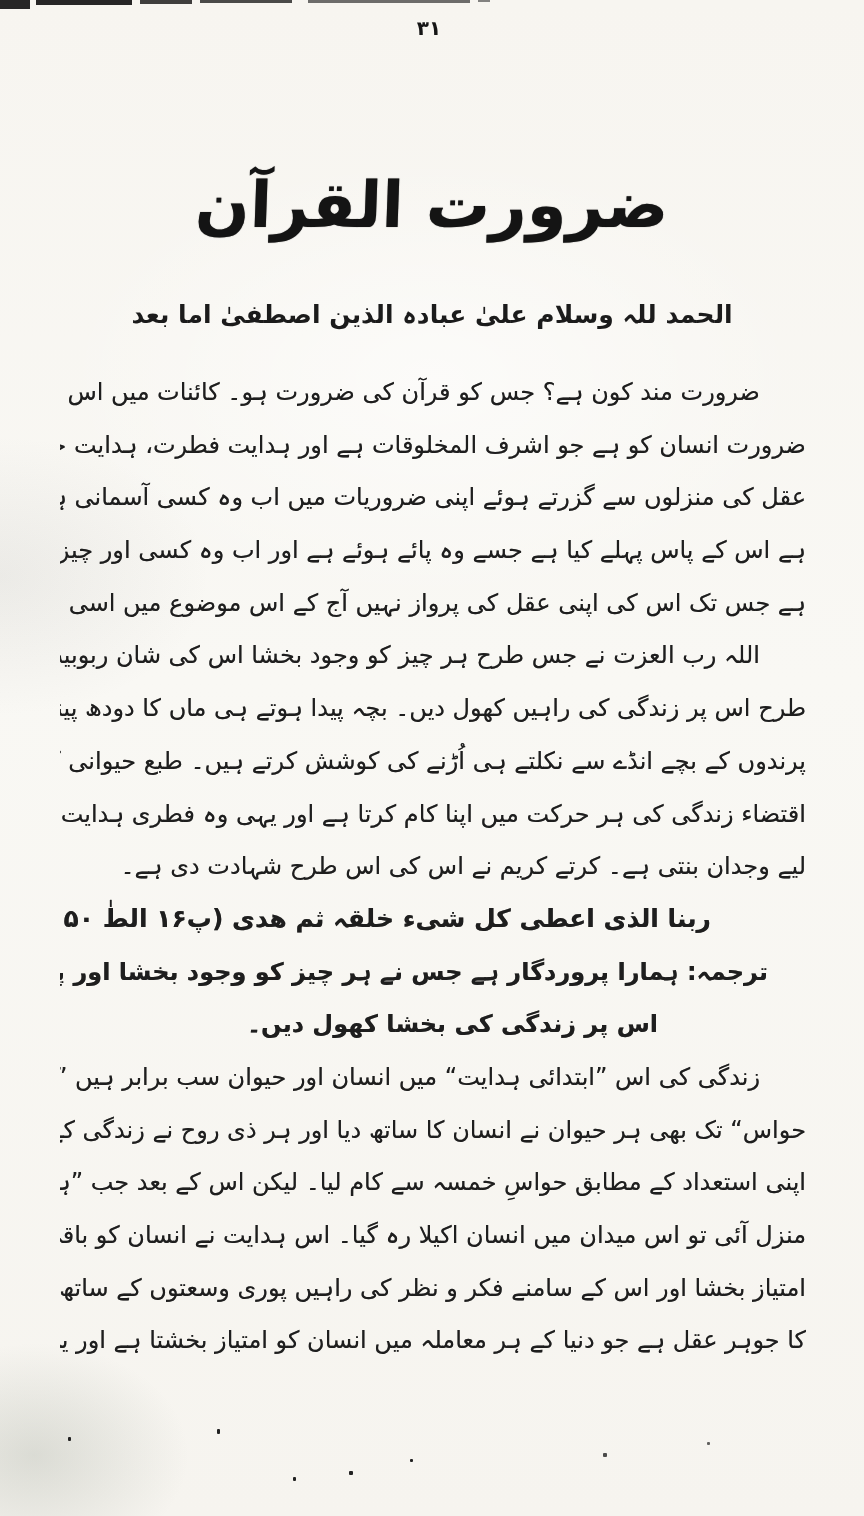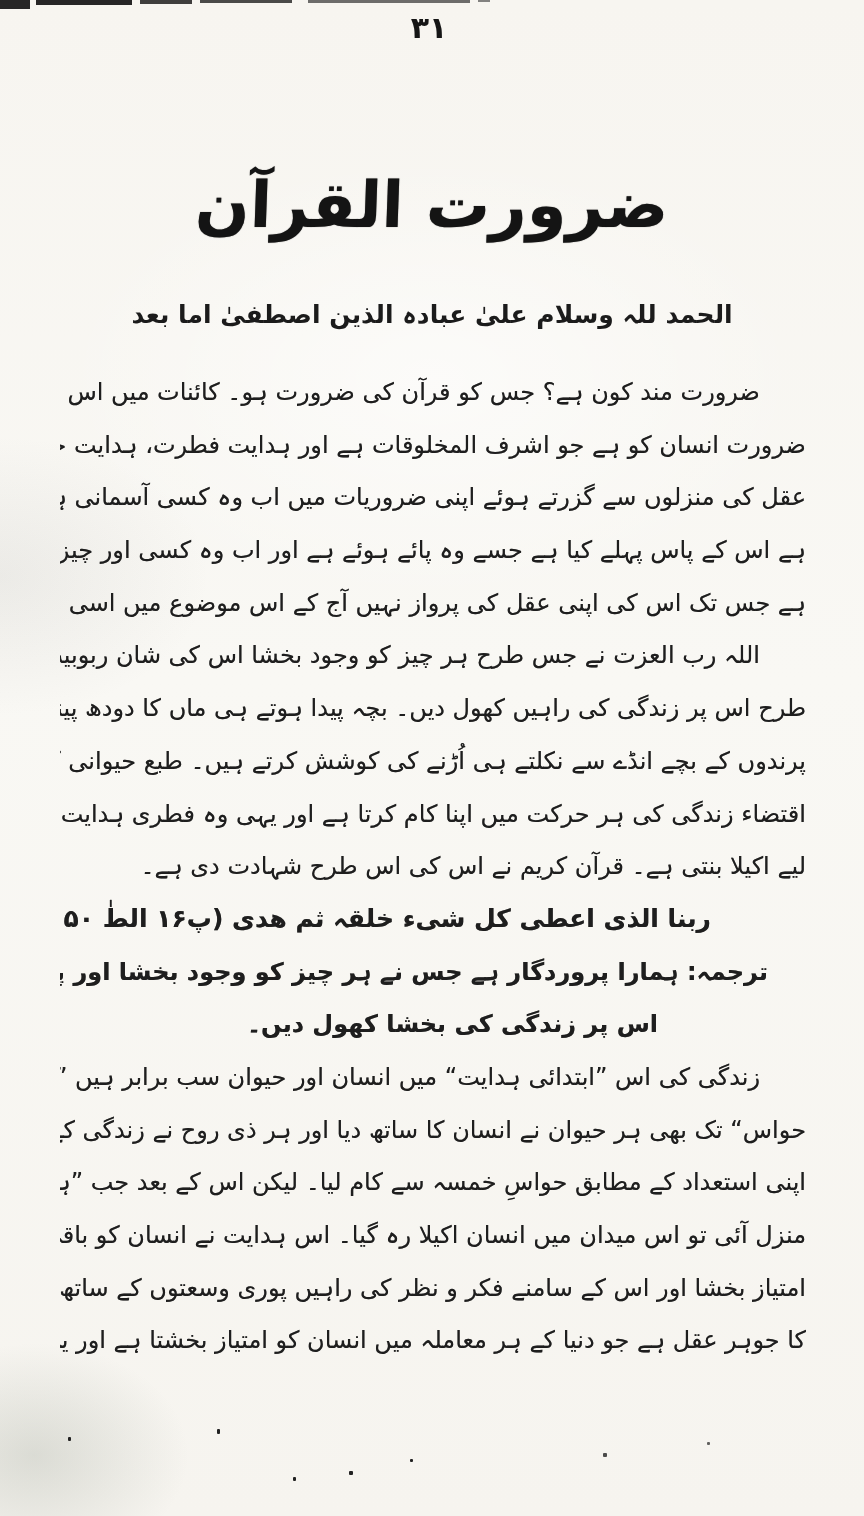--- a/index.html
+++ b/index.html
@@ -29,23 +29,23 @@
   .edge-dash{position:absolute;background:#101010;opacity:.9;}
   .d0{left:0;top:0;width:30px;height:9px;}
   .d1{left:36px;top:0;width:96px;height:5px;}
   .d2{left:140px;top:0;width:52px;height:4px;opacity:.8;}
   .d3{left:200px;top:0;width:92px;height:3px;opacity:.75;}
   .d4{left:308px;top:0;width:162px;height:3px;opacity:.6;}
   .d5{left:478px;top:0;width:12px;height:2px;opacity:.5;}
 
   .page-number{
     position:absolute;
-    top:10px;left:0;right:6px;
+    top:16px;left:0;right:6px;
     text-align:center;
-    font-size:30px;
+    font-size:20px;
     font-weight:bold;
     letter-spacing:1px;
     color:#151515;
   }
   .title{
     position:absolute;
     top:168px;left:0;right:0;
     margin:0;
     text-align:center;
     font-size:64px;
@@ -118,21 +118,21 @@
     <p class="line indent">ضرورت مند کون ہے؟ جس کو قرآن کی ضرورت ہو۔ کائنات میں اس کی</p>
     <p class="line">ضرورت انسان کو ہے جو اشرف المخلوقات ہے اور ہدایت فطرت، ہدایت حواس اور ہدایت</p>
     <p class="line">عقل کی منزلوں سے گزرتے ہوئے اپنی ضروریات میں اب وہ کسی آسمانی ہدایت کا منتظر کھڑا</p>
     <p class="line">ہے اس کے پاس پہلے کیا ہے جسے وہ پائے ہوئے ہے اور اب وہ کسی اور چیز کا ضرورت مند</p>
     <p class="line">ہے جس تک اس کی اپنی عقل کی پرواز نہیں آج کے اس موضوع میں اسی ضرورت کا بیان ہے۔</p>
 
     <p class="line indent">اللہ رب العزت نے جس طرح ہر چیز کو وجود بخشا اس کی شان ربوبیت نے اسی</p>
     <p class="line">طرح اس پر زندگی کی راہیں کھول دیں۔ بچہ پیدا ہوتے ہی ماں کا دودھ پینے لگتا ہے اور</p>
     <p class="line">پرندوں کے بچے انڈے سے نکلتے ہی اُڑنے کی کوشش کرتے ہیں۔ طبع حیوانی کا یہ فطری</p>
     <p class="line">اقتضاء زندگی کی ہر حرکت میں اپنا کام کرتا ہے اور یہی وہ فطری ہدایت ہے جو ہر شئے کے</p>
-    <p class="line">لیے اکیلا بنتی ہے۔ قرآن کریم نے اس کی اس طرح شہادت دی ہے۔</p>
+    <p class="line">لیے وجدان بنتی ہے۔ کرتے کریم نے اس کی اس طرح شہادت دی ہے۔</p>
 
     <p class="line bold quote-line">ربنا الذی اعطی کل شیء خلقہ ثم ھدی (پ۱۶ الطٰ ۵۰ ع۲)</p>
 
     <p class="line bold trans-1">ترجمہ: ہمارا پروردگار ہے جس نے ہر چیز کو وجود بخشا اور پھر اس نے</p>
     <p class="line bold trans-2">اس پر زندگی کی بخشا کھول دیں۔</p>
 
     <p class="line indent">زندگی کی اس ”ابتدائی ہدایت“ میں انسان اور حیوان سب برابر ہیں ”ہدایت</p>
     <p class="line">حواس“ تک بھی ہر حیوان نے انسان کا ساتھ دیا اور ہر ذی روح نے زندگی کے استفادہ میں</p>
     <p class="line">اپنی استعداد کے مطابق حواسِ خمسہ سے کام لیا۔ لیکن اس کے بعد جب ”ہدایت عقل“ کی</p>
     <p class="line">منزل آئی تو اس میدان میں انسان اکیلا رہ گیا۔ اس ہدایت نے انسان کو باقی حیوانات پر</p>

